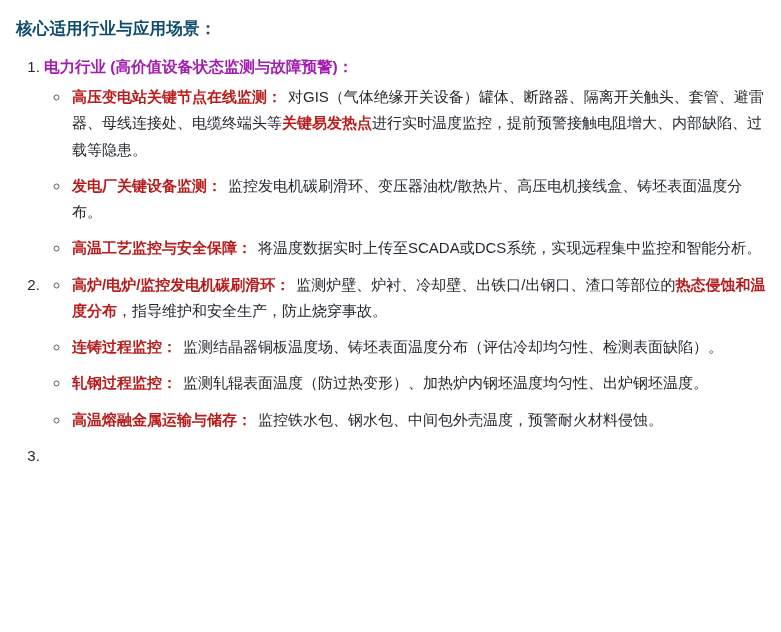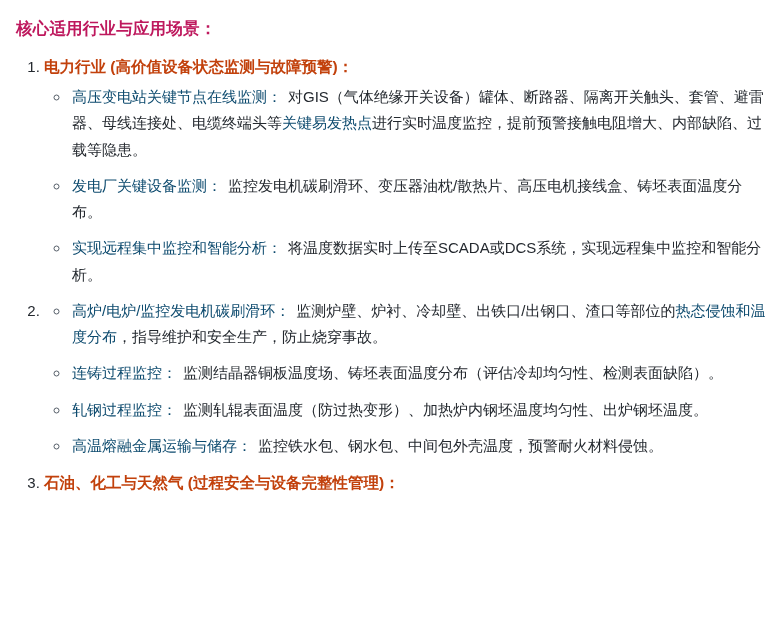--- a/index.html
+++ b/index.html
@@ -16,56 +16,56 @@
     line-height: 1.75;
   }
   .page {
     padding: 8px 14px 0 14px;
     box-sizing: border-box;
     width: 781px;
   }
   .doc-title {
     font-size: 16.5px;
     font-weight: bold;
-    color: #be185d;
+    color: #0c4a6e;
     margin: 6px 0 10px 2px;
     letter-spacing: 0.2px;
   }
   ol.lvl1 {
     list-style-type: decimal;
     margin: 0;
     padding-left: 30px;
   }
   ol.lvl1 > li {
     margin-bottom: 6px;
   }
   ol.lvl1 > li::marker {
     color: #24292f;
     font-size: 15px;
   }
   .sect-head {
     font-weight: bold;
     font-size: 15.5px;
-    color: #c2410c;
+    color: #a21caf;
   }
   ul.lvl2 {
     list-style-type: circle;
     margin: 4px 0 10px 0;
     padding-left: 26px;
   }
   ul.lvl2 > li {
     margin-bottom: 10px;
     padding-left: 2px;
   }
   ul.lvl2 > li::marker {
     color: #57606a;
   }
   .b {
-    font-weight: normal;
-    color: #0c4a6e;
+    font-weight: bold;
+    color: #b91c1c;
   }
   .t {
     color: #24292f;
   }
   .gap {
     display: inline-block;
     width: 6px;
   }
 </style>
 </head>
@@ -79,21 +79,21 @@
     <li>
       <span class="sect-head">电力行业 (高价值设备状态监测与故障预警)：</span>
       <ul class="lvl2">
         <li>
           <span class="b">高压变电站关键节点在线监测：</span><span class="gap"></span><span class="t">对GIS（气体绝缘开关设备）罐体、断路器、隔离开关触头、套管、避雷器、母线连接处、电缆终端头等</span><span class="b">关键易发热点</span><span class="t">进行实时温度监控，提前预警接触电阻增大、内部缺陷、过载等隐患。</span>
         </li>
         <li>
           <span class="b">发电厂关键设备监测：</span><span class="gap"></span><span class="t">监控发电机碳刷滑环、变压器油枕/散热片、高压电机接线盒、铸坯表面温度分布。</span>
         </li>
         <li>
-          <span class="b">实现远程集中监控和智能分析：</span><span class="gap"></span><span class="t">将温度数据实时上传至SCADA或DCS系统，实现远程集中监控和智能分析。</span>
+          <span class="b">高温工艺监控与安全保障：</span><span class="gap"></span><span class="t">将温度数据实时上传至SCADA或DCS系统，实现远程集中监控和智能分析。</span>
         </li>
       </ul>
     </li>
 
     <li>
       <ul class="lvl2">
         <li>
           <span class="b">高炉/电炉/监控发电机碳刷滑环：</span><span class="gap"></span><span class="t">监测炉壁、炉衬、冷却壁、出铁口/出钢口、渣口等部位的</span><span class="b">热态侵蚀和温度分布</span><span class="t">，指导维护和安全生产，防止烧穿事故。</span>
         </li>
         <li>
@@ -102,17 +102,16 @@
         <li>
           <span class="b">轧钢过程监控：</span><span class="gap"></span><span class="t">监测轧辊表面温度（防过热变形）、加热炉内钢坯温度均匀性、出炉钢坯温度。</span>
         </li>
         <li>
           <span class="b">高温熔融金属运输与储存：</span><span class="gap"></span><span class="t">监控铁水包、钢水包、中间包外壳温度，预警耐火材料侵蚀。</span>
         </li>
       </ul>
     </li>
 
     <li>
-      <span class="sect-head">石油、化工与天然气 (过程安全与设备完整性管理)：</span>
     </li>
 
   </ol>
 </div>
 
 </body></html>

